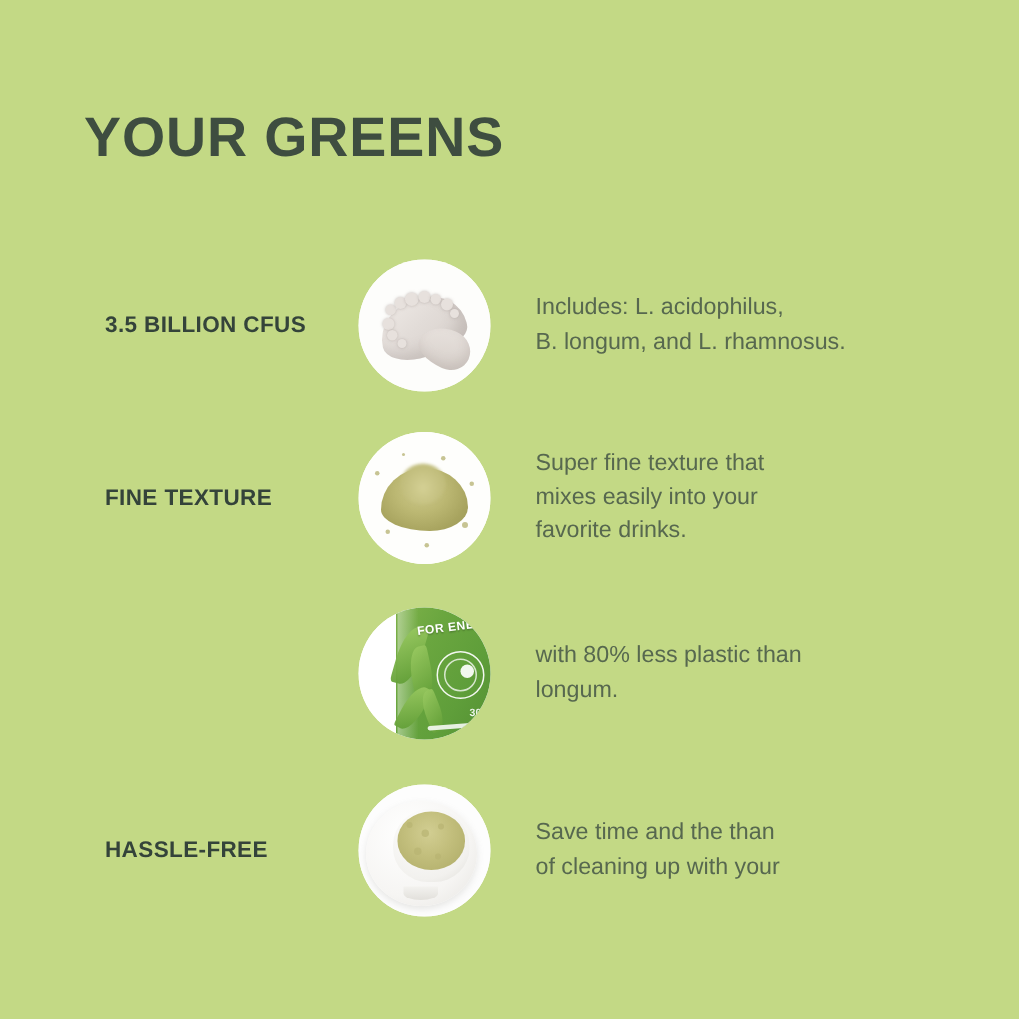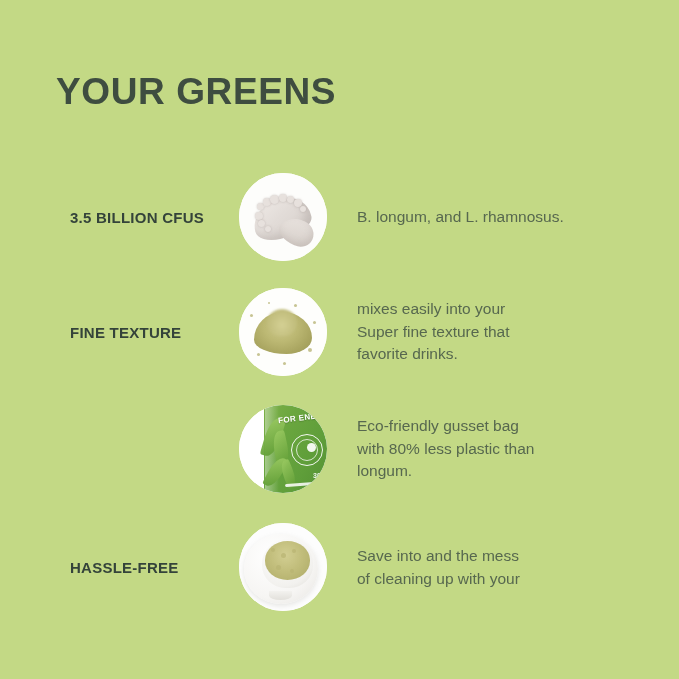--- a/index.html
+++ b/index.html
@@ -327,20 +327,21 @@
           <div class="grain" style="left:54%;top:26%;width:7px;height:7px;"></div>
           <div class="grain" style="left:62%;top:30%;width:8px;height:8px;"></div>
           <div class="grain" style="left:18%;top:44%;width:8px;height:8px;"></div>
           <div class="grain" style="left:22%;top:53%;width:7px;height:7px;"></div>
           <div class="grain" style="left:30%;top:60%;width:6px;height:6px;"></div>
           <div class="grain" style="left:69%;top:37%;width:6px;height:6px;"></div>
         </div>
       </div>
 
       <div class="feature-desc">
+        <span class="desc-line">Includes: L. acidophilus,</span>
         <span class="desc-line">B. longum, and L. rhamnosus.</span>
       </div>
     </div>
 
     <div class="feature-row r1">
       <div class="feature-label">
         <span class="label-line">FINE TEXTURE</span>
       </div>
 
       <div class="feature-media">
@@ -351,22 +352,22 @@
           <div class="speck" style="left:84%;top:38%;width:3px;height:3px;"></div>
           <div class="speck" style="left:78%;top:68%;width:4px;height:4px;"></div>
           <div class="speck" style="left:20%;top:74%;width:3px;height:3px;"></div>
           <div class="speck" style="left:50%;top:84%;width:3px;height:3px;"></div>
           <div class="speck" style="left:62%;top:18%;width:3px;height:3px;"></div>
           <div class="speck" style="left:33%;top:16%;width:2px;height:2px;"></div>
         </div>
       </div>
 
       <div class="feature-desc">
+        <span class="desc-line">Super fine texture that</span>
         <span class="desc-line">mixes easily into your</span>
-        <span class="desc-line">Super fine texture that</span>
         <span class="desc-line">favorite drinks.</span>
       </div>
     </div>
 
     <div class="feature-row r2">
 
       <div class="feature-media">
         <div class="art-bag">
           <div class="bag-body"></div>
           <div class="bag-shine"></div>
@@ -376,21 +377,20 @@
           <div class="leaf" style="left:50%;top:62%;width:11px;height:28px;transform:rotate(-22deg);"></div>
           <div class="bag-text">FOR ENE</div>
           <div class="seal"></div>
           <div class="seal-dot"></div>
           <div class="badge">30</div>
           <div class="bag-stripe"></div>
         </div>
       </div>
 
       <div class="feature-desc">
-        <span class="desc-line">Eco-friendly gusset bag</span>
         <span class="desc-line">with 80% less plastic than</span>
         <span class="desc-line">longum.</span>
       </div>
     </div>
 
     <div class="feature-row r3">
       <div class="feature-label">
         <span class="label-line">HASSLE-FREE</span>
       </div>
 
@@ -402,19 +402,19 @@
           <div class="cup-grain" style="left:36%;top:28%;width:4px;height:4px;"></div>
           <div class="cup-grain" style="left:48%;top:34%;width:5px;height:5px;"></div>
           <div class="cup-grain" style="left:60%;top:30%;width:4px;height:4px;"></div>
           <div class="cup-grain" style="left:42%;top:48%;width:5px;height:5px;"></div>
           <div class="cup-grain" style="left:58%;top:52%;width:4px;height:4px;"></div>
           <div class="handle"></div>
         </div>
       </div>
 
       <div class="feature-desc">
-        <span class="desc-line">Save into and the mess</span>
+        <span class="desc-line">Save time and the than</span>
         <span class="desc-line">of cleaning up with your</span>
       </div>
     </div>
 
   </div>
 </div>
 
 </body></html>

